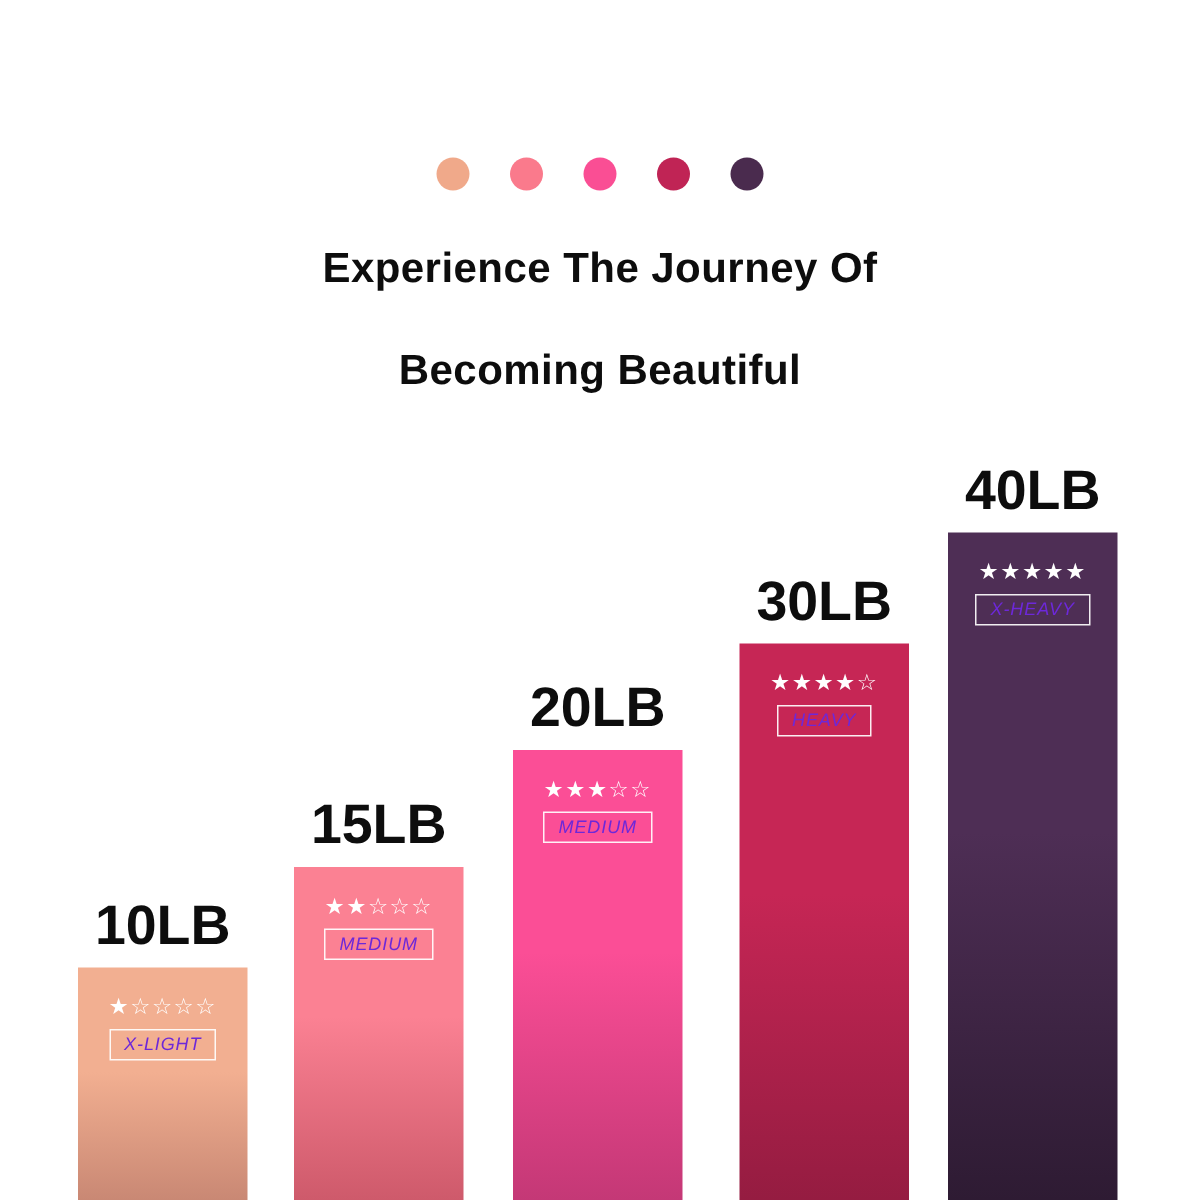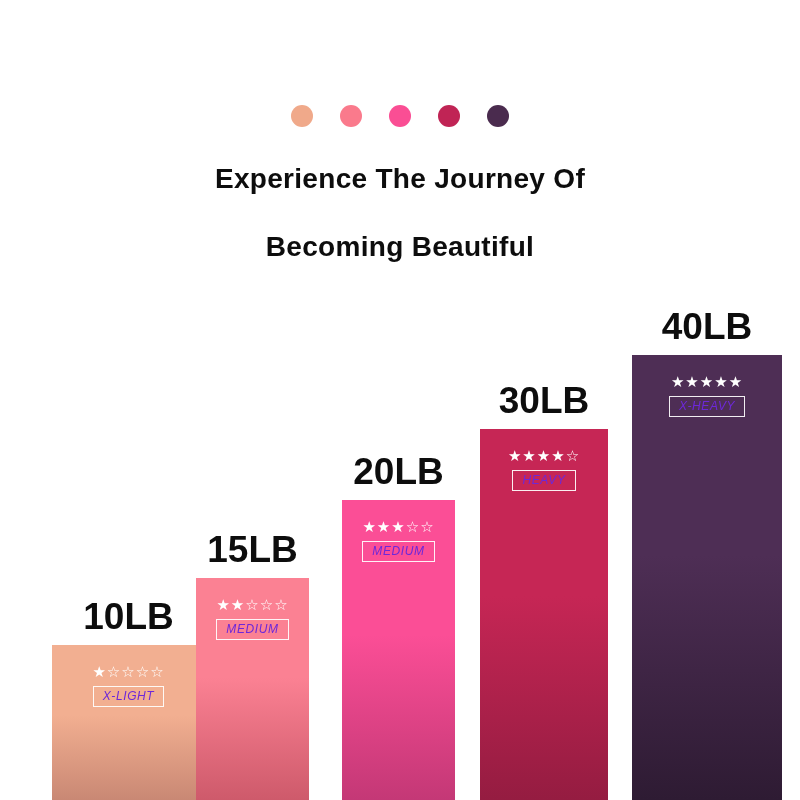--- a/index.html
+++ b/index.html
@@ -118,40 +118,40 @@
       <div class="dot" style="background: rgb(192, 36, 85);"></div>
       <div class="dot" style="background: rgb(74, 43, 78);"></div>
     </div>
 
   <div id="headline">
     <span class="line">Experience The Journey Of</span>
     <span class="line">Becoming Beautiful</span>
   </div>
 
   <div id="chart">
-      <div class="bar-group" style="left: 52px; width: 113px; height: 155px; padding-left: 40px;">
+      <div class="bar-group" style="left: 52px; width: 113px; height: 155px;">
         <div class="bar" style="height: 155px; background: linear-gradient(rgb(242, 175, 145) 0%, rgb(242, 175, 145) 45%, rgb(201, 136, 116) 100%);"></div>
         <div class="bar-value" style="bottom: 163px;">10LB</div>
         <div class="bar-inner" style="bottom: 93px;"><span class="stars">★☆☆☆☆</span><span class="badge">X-LIGHT</span></div>
       </div>
       <div class="bar-group" style="left: 196px; width: 113px; height: 222px;">
         <div class="bar" style="height: 222px; background: linear-gradient(rgb(251, 129, 147) 0%, rgb(251, 129, 147) 45%, rgb(206, 90, 107) 100%);"></div>
         <div class="bar-value" style="bottom: 230px; text-align: center;">15LB</div>
         <div class="bar-inner" style="bottom: 160px;"><span class="stars">★★☆☆☆</span><span class="badge">MEDIUM</span></div>
       </div>
       <div class="bar-group" style="left: 342px; width: 113px; height: 227px;">
         <div class="bar" style="height: 300px; background: linear-gradient(rgb(251, 78, 150) 0%, rgb(251, 78, 150) 45%, rgb(196, 56, 118) 100%);"></div>
         <div class="bar-value" style="bottom: 308px;">20LB</div>
         <div class="bar-inner" style="bottom: 238px;"><span class="stars">★★★☆☆</span><span class="badge">MEDIUM</span></div>
       </div>
-      <div class="bar-group" style="left: 480px; width: 128px; height: 371px;">
+      <div class="bar-group" style="left: 493px; width: 113px; height: 371px;">
         <div class="bar" style="height: 371px; background: linear-gradient(rgb(198, 38, 85) 0%, rgb(198, 38, 85) 45%, rgb(149, 28, 65) 100%);"></div>
         <div class="bar-value" style="bottom: 379px;">30LB</div>
         <div class="bar-inner" style="bottom: 309px;"><span class="stars">★★★★☆</span><span class="badge">HEAVY</span></div>
       </div>
-      <div class="bar-group" style="left: 632px; width: 113px; height: 445px; padding-left: 37px;">
+      <div class="bar-group" style="left: 632px; width: 113px; height: 445px;">
         <div class="bar" style="height: 445px; background: linear-gradient(rgb(78, 46, 85) 0%, rgb(78, 46, 85) 45%, rgb(46, 27, 51) 100%);"></div>
         <div class="bar-value" style="bottom: 453px;">40LB</div>
         <div class="bar-inner" style="bottom: 383px;"><span class="stars">★★★★★</span><span class="badge">X-HEAVY</span></div>
       </div>
     </div>
 
 </div>
 
 </body></html>

